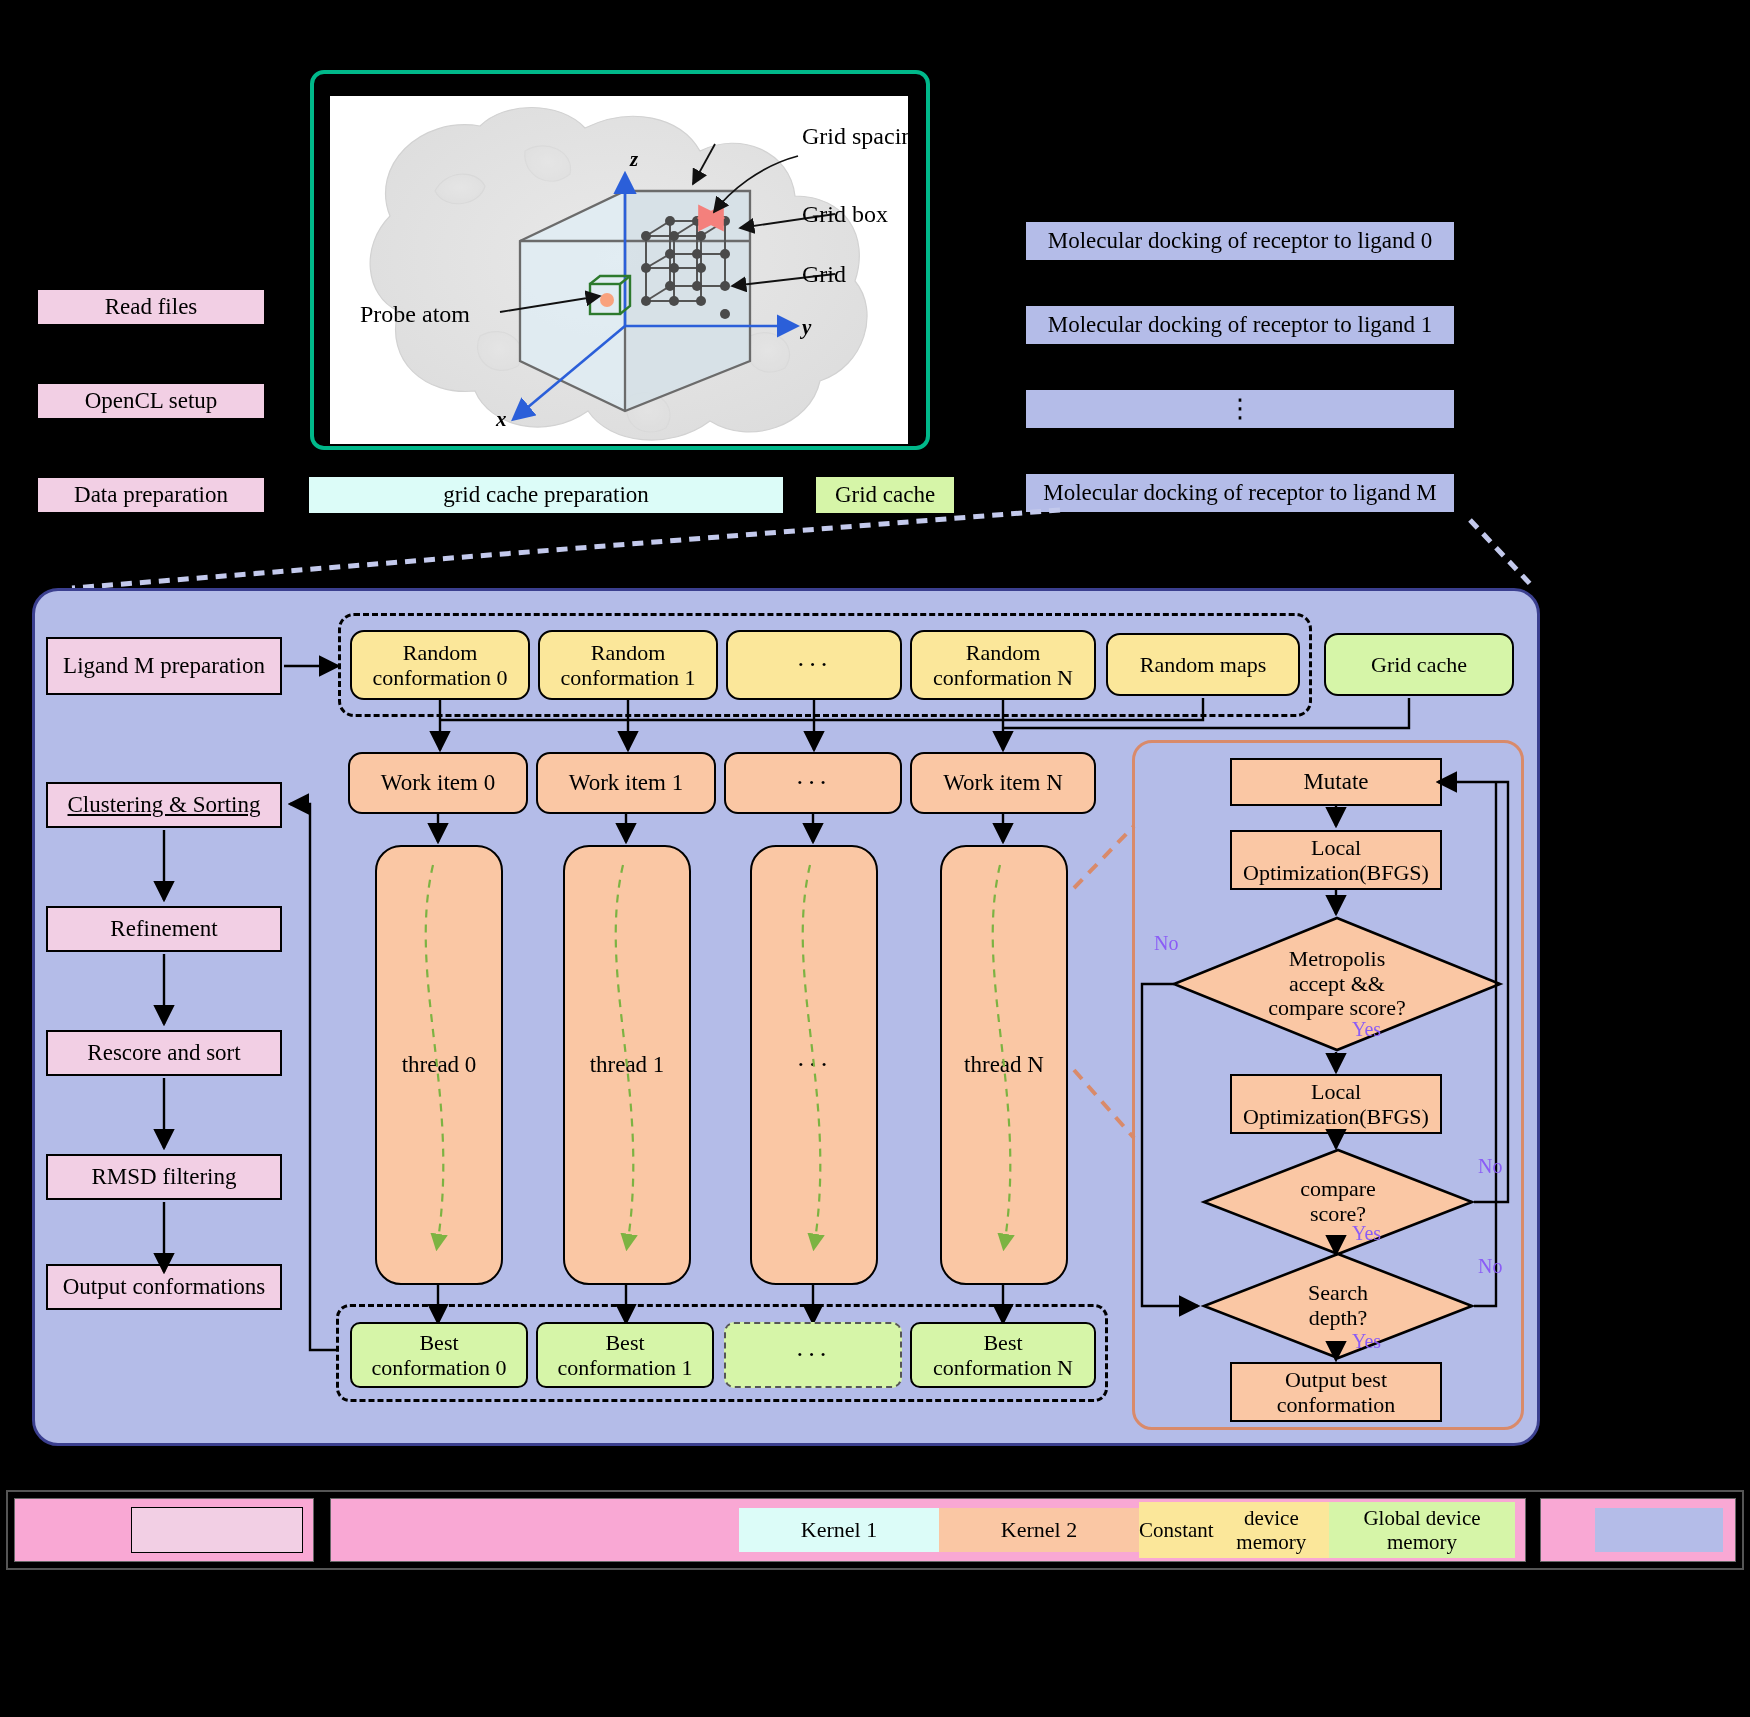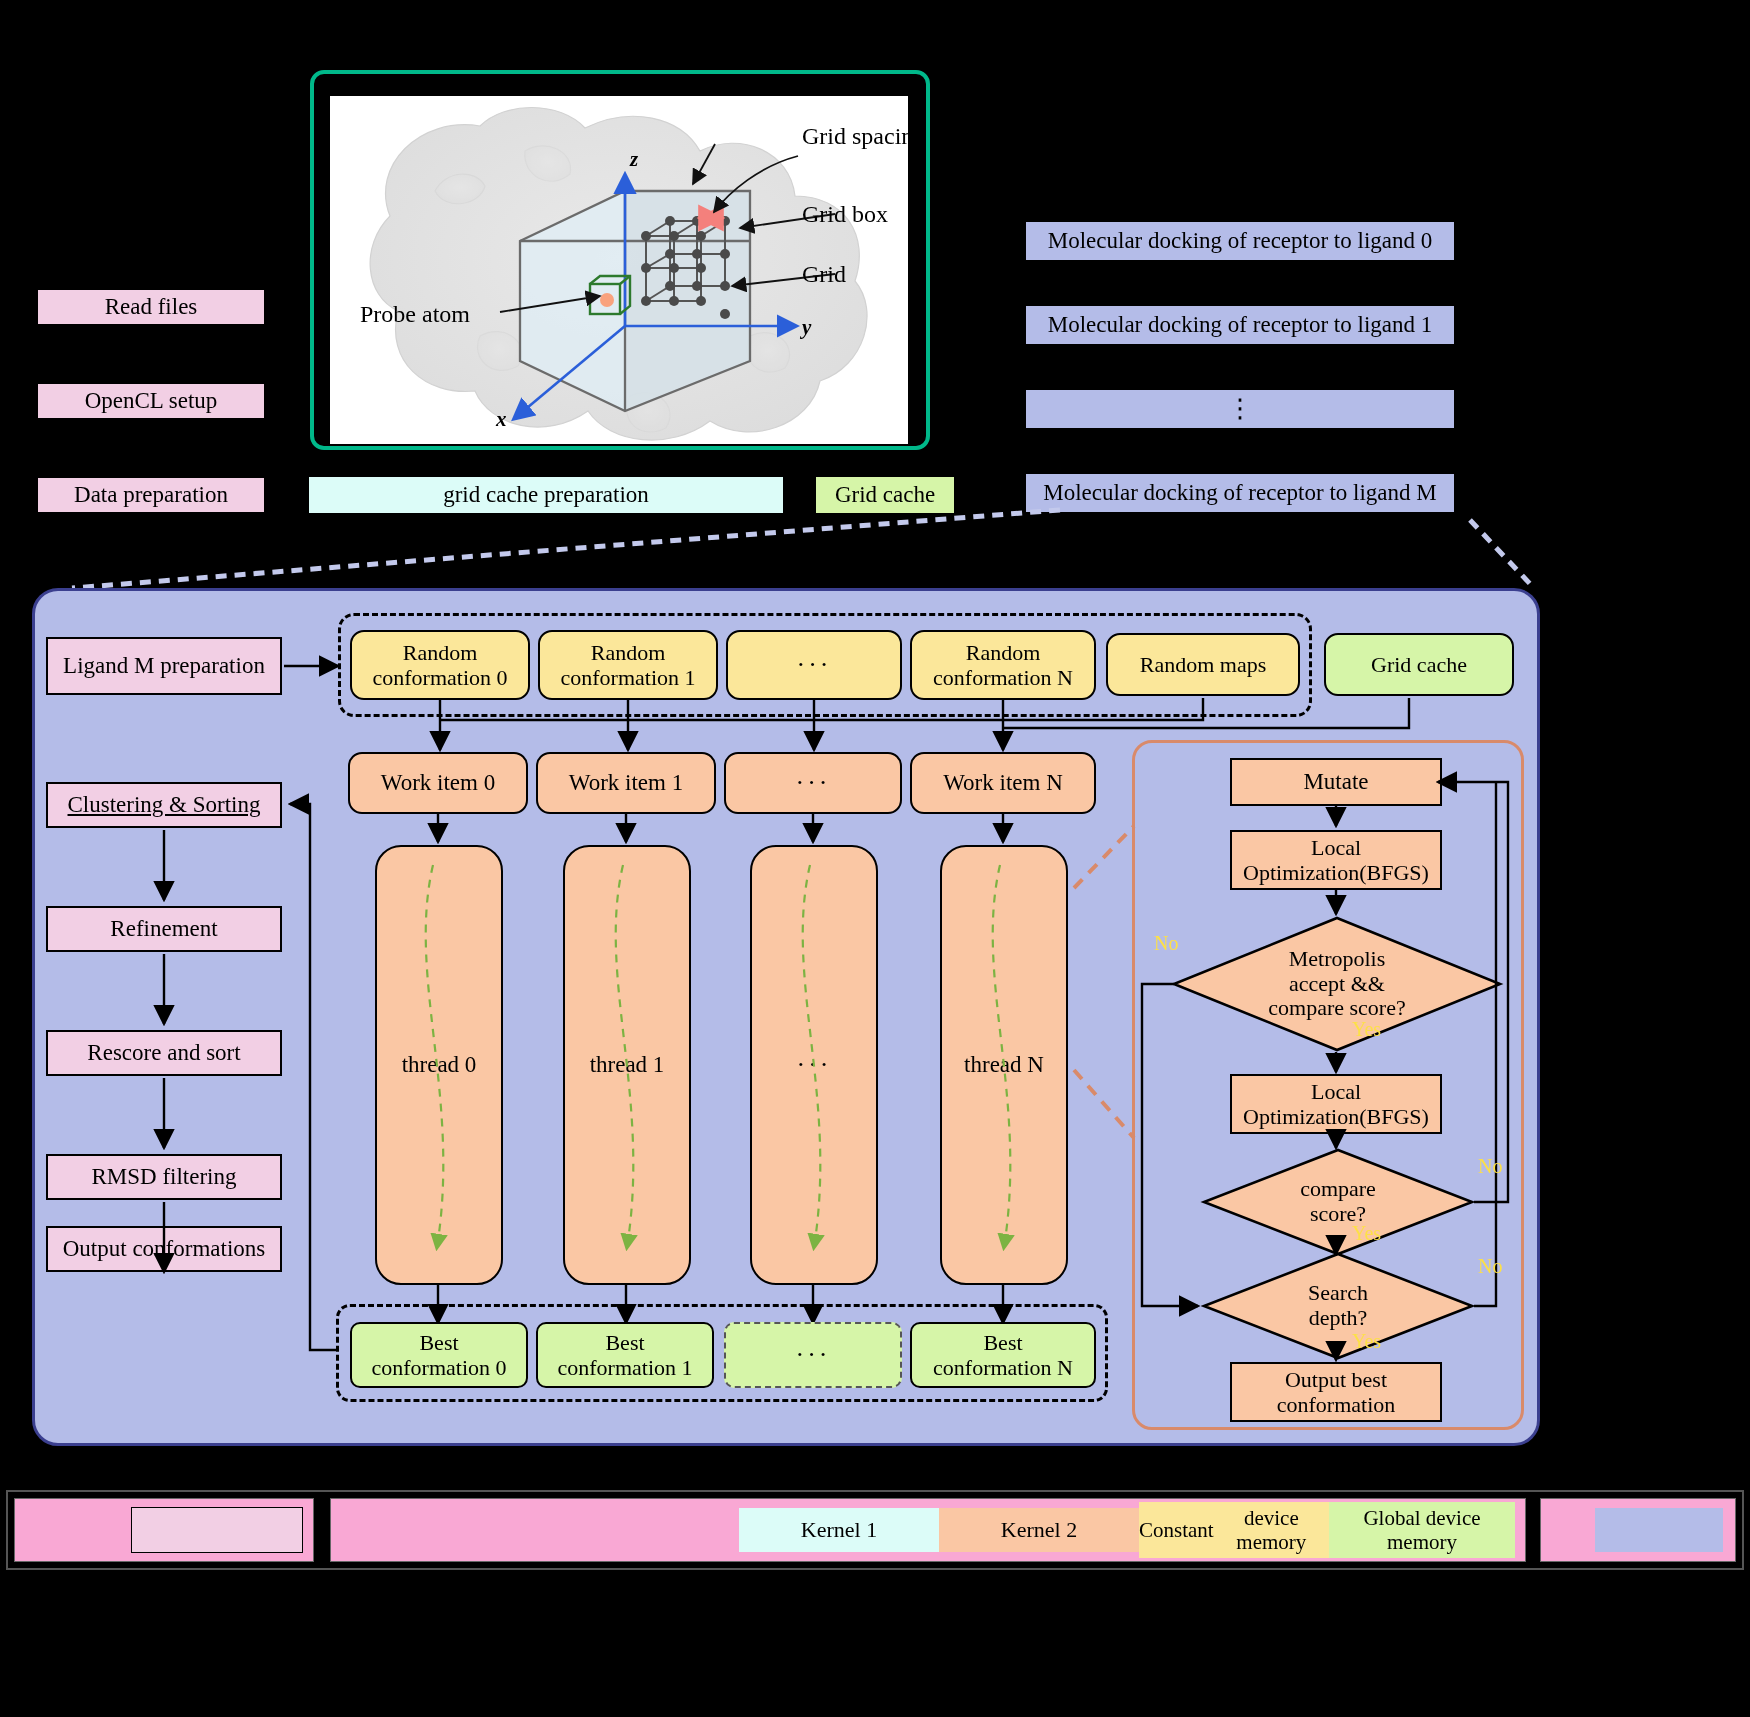--- a/index.html
+++ b/index.html
@@ -30,21 +30,21 @@
   .dashed-grp-sm{border:3px dashed #000;border-radius:14px;background:transparent;}
   #kernel2-frame{border:3px solid #d98a6a;border-radius:20px;background:transparent;}
 
   
   .legend-outer{border:2px solid #555;background:#000;}
   .legend-cell{border:1px solid #666;background:#f9a8d4;display:flex;align-items:center;justify-content:flex-end;}
   .t21{font-size:21px;}
   .t22{font-size:22px;}
   .t23{font-size:23px;}
   .ital{font-style:italic;font-weight:bold;}
-  .lbl-yesno{font-size:20px;color:#fde047;font-family:"Liberation Serif",serif;}
+  .lbl-yesno{font-size:20px;color:#8b5cf6;font-family:"Liberation Serif",serif;}
 
   
   .diamond{position:absolute;}
   .diamond .dtxt{position:absolute;inset:0;display:flex;align-items:center;justify-content:center;
                  text-align:center;line-height:1.12;font-size:22px;}
   svg{display:block;overflow:visible;}
   .ellipsis{letter-spacing:3px;font-size:26px;}
 </style>
 </head>
 <body>
@@ -364,21 +364,21 @@
 </div>
 <div class="abs box c-pink t23" style="left:46px;top:906px;width:236px;height:46px;">
   <span>Refinement</span>
 </div>
 <div class="abs box c-pink t23" style="left:46px;top:1030px;width:236px;height:46px;">
   <span>Rescore and sort</span>
 </div>
 <div class="abs box c-pink t23" style="left:46px;top:1154px;width:236px;height:46px;">
   <span>RMSD filtering</span>
 </div>
-<div class="abs box c-pink t23" style="left:46px;top:1226px;width:236px;height:46px;">
+<div class="abs box c-pink t23" style="left:46px;top:1264px;width:236px;height:46px;">
   <span>Output conformations</span>
 </div>
 
 <svg class="abs" style="left:40px;top:780px;width:330px;height:580px;">
   <defs>
       <marker id="ar5" markerWidth="9" markerHeight="9" refX="8" refY="4.5" orient="auto">
     <path d="M0,0 L9,4.5 L0,9 z" fill="#000"></path>
       </marker>
     <marker id="ar5l" markerWidth="9" markerHeight="9" refX="8" refY="4.5" orient="auto">
     <path d="M0,0 L9,4.5 L0,9 z" fill="#000"></path>

